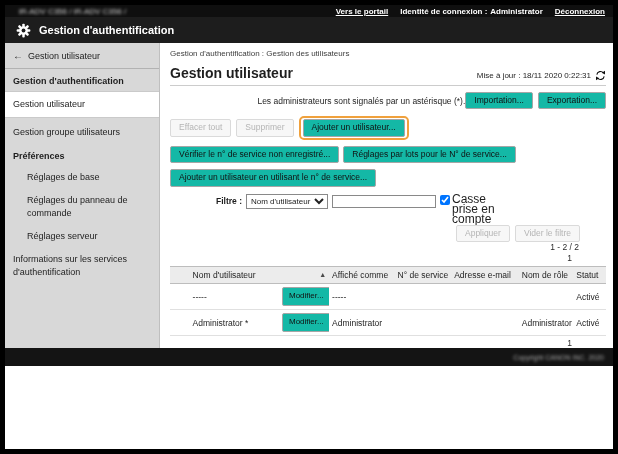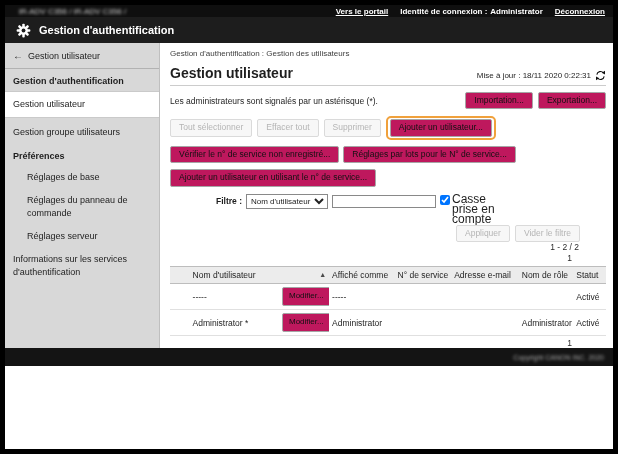--- a/index.html
+++ b/index.html
@@ -39,24 +39,24 @@
   .side-gap { height:3px; }
 
   
   .main { flex:1; min-width:0; background:#fff; padding:4px 7px 0 10px; display:flex;
           flex-direction:column; font-size:8.5px; color:#1e1e1e; overflow:hidden;border-radius:21px; }
   .breadcrumb { font-size:8px; color:#3d3d3d; margin:2px 0 7px; }
   .title-row { display:flex; justify-content:space-between; align-items:flex-end;
                border-bottom:1px solid #cccccc; padding-bottom:4px; }
   .page-title { font-size:14px; font-weight:bold; }
   .updated { display:flex; align-items:center; gap:4px; font-size:8px; }
-  .note-row { display:flex; justify-content:space-between; align-items:center; margin-top:6px; }
+  .note-row { display:flex; justify-content:flex-end; align-items:center; margin-top:6px; }
   .btn-group { display:flex; gap:5px; }
 
-  .btn { font-family:inherit; font-size:8.5px; color:#111; background:#be185d;
+  .btn { font-family:inherit; font-size:8.5px; color:#111; background:#14b8a6;
          border:1px solid #a6a6a6; border-radius:2px; padding:2px 8px; white-space:nowrap;
          cursor:pointer; line-height:1.35; }
   .btn.disabled { background:#f7f7f7; border-color:#dadada; color:#b5b5b5; cursor:default; }
   .btn.small { font-size:8px; padding:3px 6px; }
 
   .action-row { display:flex; gap:5px; margin-top:7px; align-items:center; }
   .callout { border:2px solid #f0a13c; border-radius:5px; padding:1px 2px; display:inline-flex; }
 
   
   .filter { margin-top:7px; }
@@ -157,21 +157,20 @@
 
         <div class="note-row">
           <span>Les administrateurs sont signalés par un astérisque (*).</span>
           <span class="btn-group">
             <button class="btn">Importation...</button>
             <button class="btn">Exportation...</button>
           </span>
         </div>
 
         <div class="action-row">
-          <button class="btn disabled">Tout sélectionner</button>
           <button class="btn disabled">Effacer tout</button>
           <button class="btn disabled">Supprimer</button>
           <span class="callout">
             <button class="btn">Ajouter un utilisateur...</button>
           </span>
         </div>
 
         <div class="action-row" style="gap:4px;margin-top:6px;">
           <button class="btn">Vérifier le n° de service non enregistré...</button>
           <button class="btn">Réglages par lots pour le N° de service...</button>

